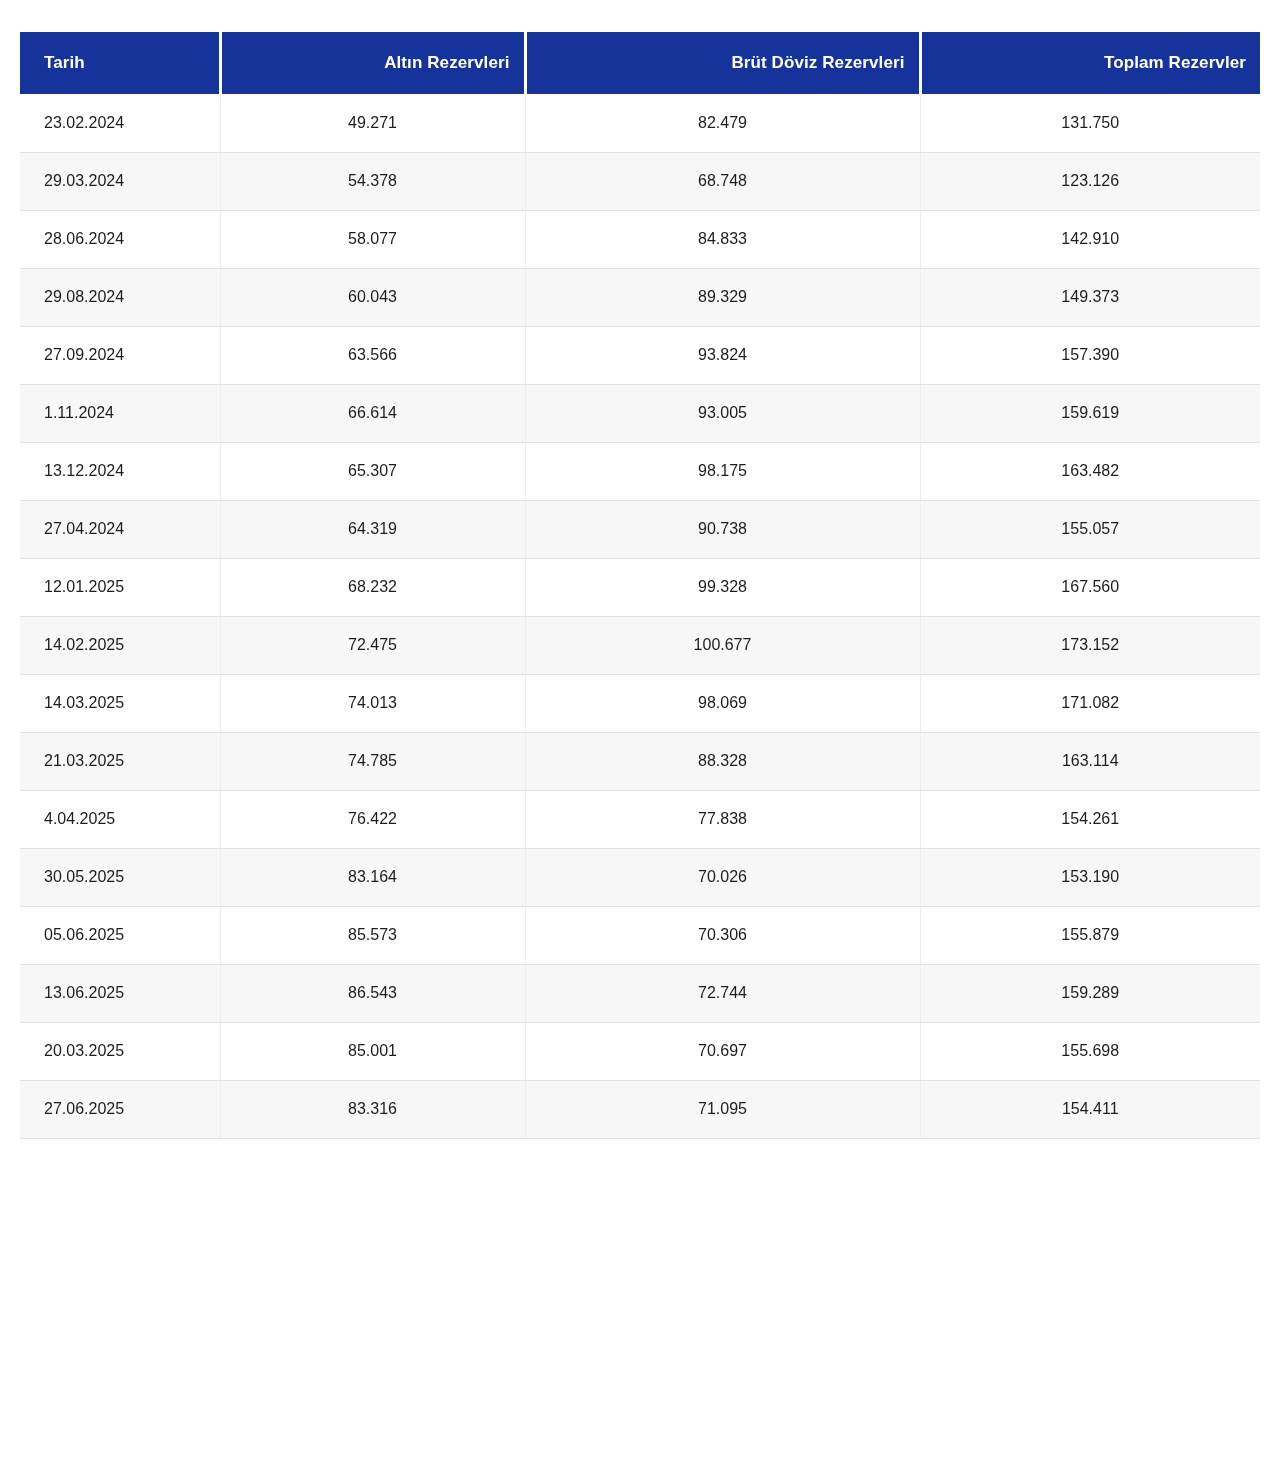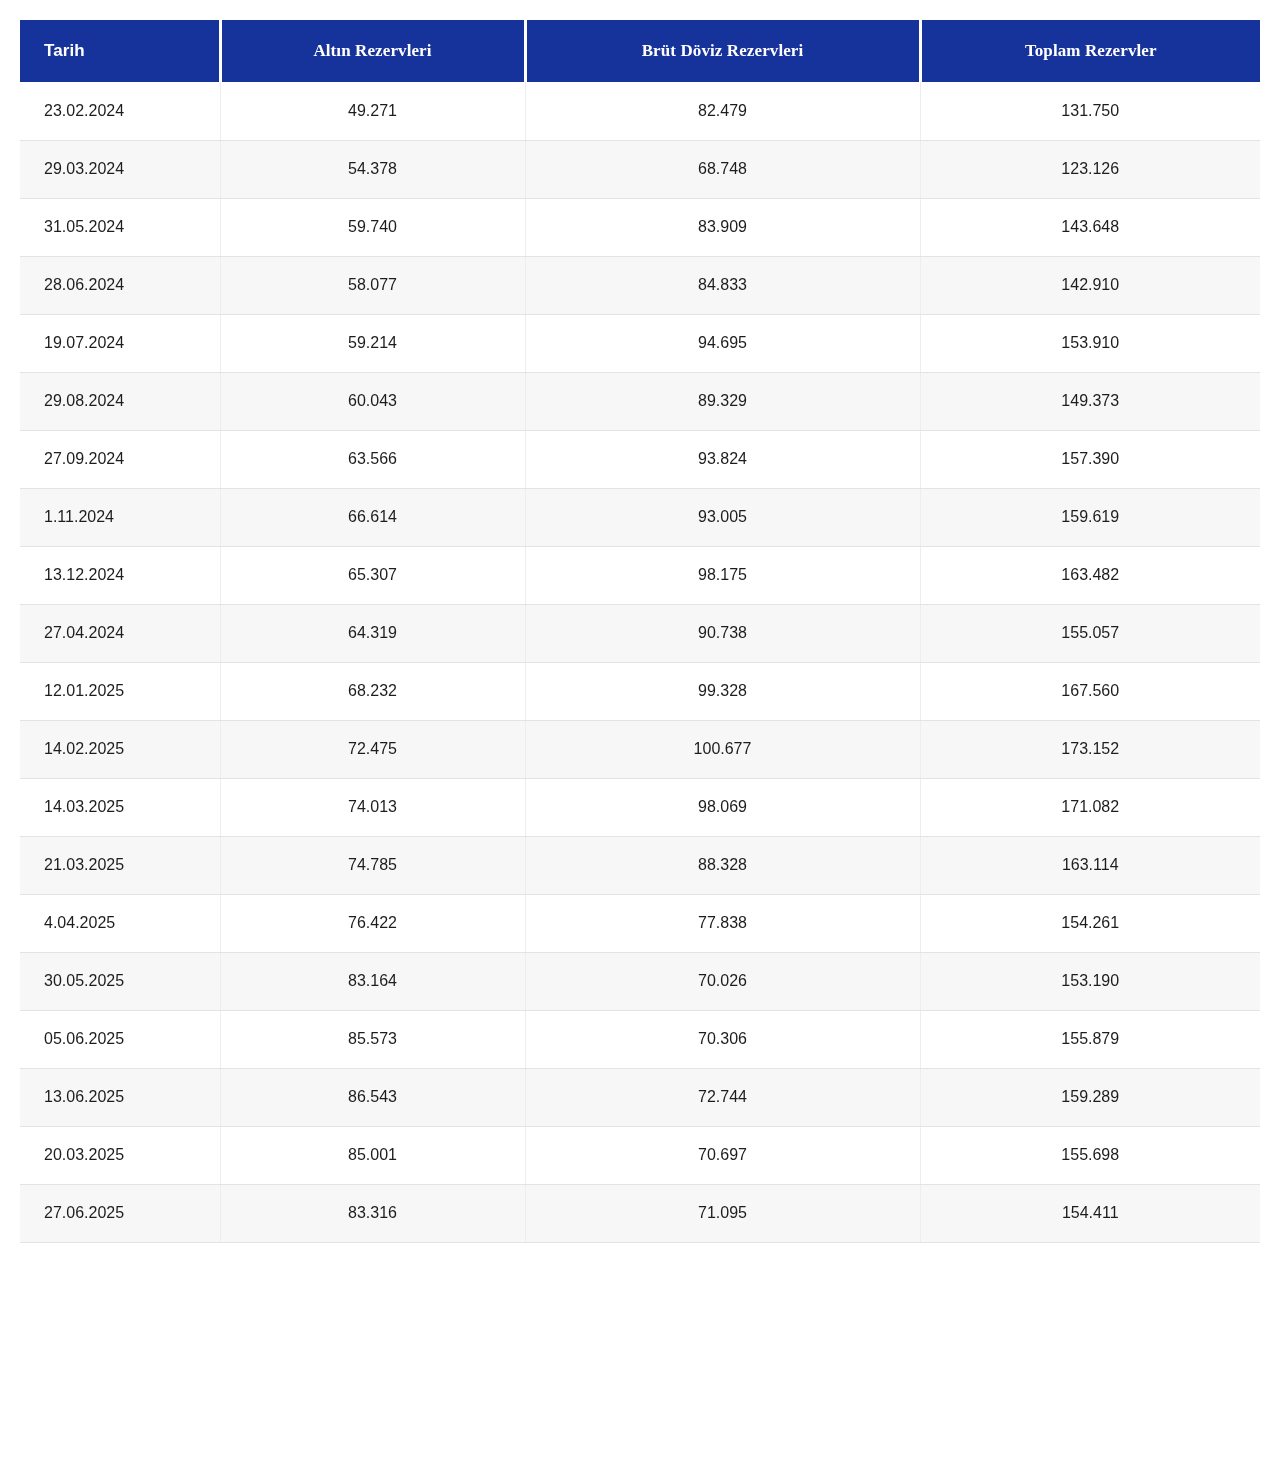--- a/index.html
+++ b/index.html
@@ -10,21 +10,21 @@
   body {
     width: 1280px;
     min-height: 1483px;
     font-family: "Liberation Sans", sans-serif;
     color: #222222;
     -webkit-font-smoothing: antialiased;
   }
 
   .table-wrap {
     width: 1240px;
-    margin: 0 auto;
+    margin: 12px auto;
     padding-top: 20px;
     box-sizing: border-box;
   }
 
   table.reserves {
     width: 100%;
     border-collapse: collapse;
     table-layout: fixed;
   }
 
@@ -46,22 +46,21 @@
     box-sizing: border-box;
   }
   table.reserves thead th:last-child {
     border-right: 0;
   }
   table.reserves thead th.th-date {
     text-align: left;
     padding-left: 24px;
   }
   table.reserves thead th.th-num {
-    text-align: center;
-    font-family: Liberation Serif, serif;
+    text-align: right;
   }
 
   table.reserves tbody td {
     height: 58px;
     font-size: 16px;
     color: #1d1d1d;
     border-bottom: 1px solid #e3e3e3;
     border-right: 1px solid #ededed;
     padding: 0 14px;
     box-sizing: border-box;
@@ -107,38 +106,26 @@
           <td class="td-num">82.479</td>
           <td class="td-num">131.750</td>
         </tr>
         <tr>
           <td class="td-date">29.03.2024</td>
           <td class="td-num">54.378</td>
           <td class="td-num">68.748</td>
           <td class="td-num">123.126</td>
         </tr>
         <tr>
-          <td class="td-date">31.05.2024</td>
-          <td class="td-num">59.740</td>
-          <td class="td-num">83.909</td>
-          <td class="td-num">143.648</td>
-        </tr>
-        <tr>
           <td class="td-date">28.06.2024</td>
           <td class="td-num">58.077</td>
           <td class="td-num">84.833</td>
           <td class="td-num">142.910</td>
         </tr>
         <tr>
-          <td class="td-date">19.07.2024</td>
-          <td class="td-num">59.214</td>
-          <td class="td-num">94.695</td>
-          <td class="td-num">153.910</td>
-        </tr>
-        <tr>
           <td class="td-date">29.08.2024</td>
           <td class="td-num">60.043</td>
           <td class="td-num">89.329</td>
           <td class="td-num">149.373</td>
         </tr>
         <tr>
           <td class="td-date">27.09.2024</td>
           <td class="td-num">63.566</td>
           <td class="td-num">93.824</td>
           <td class="td-num">157.390</td>

